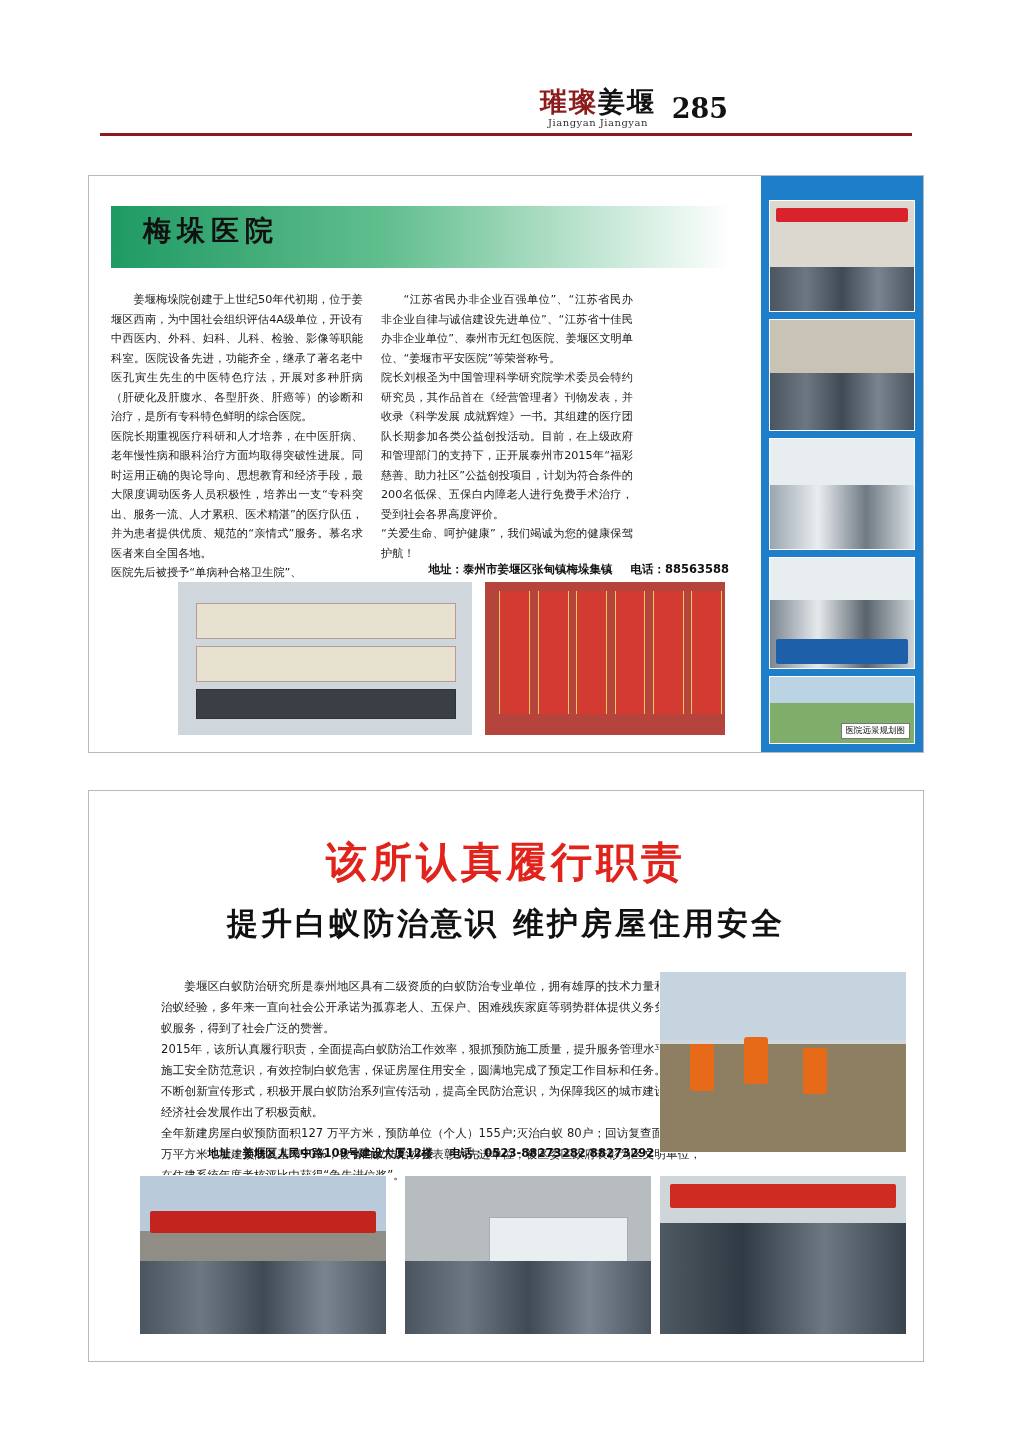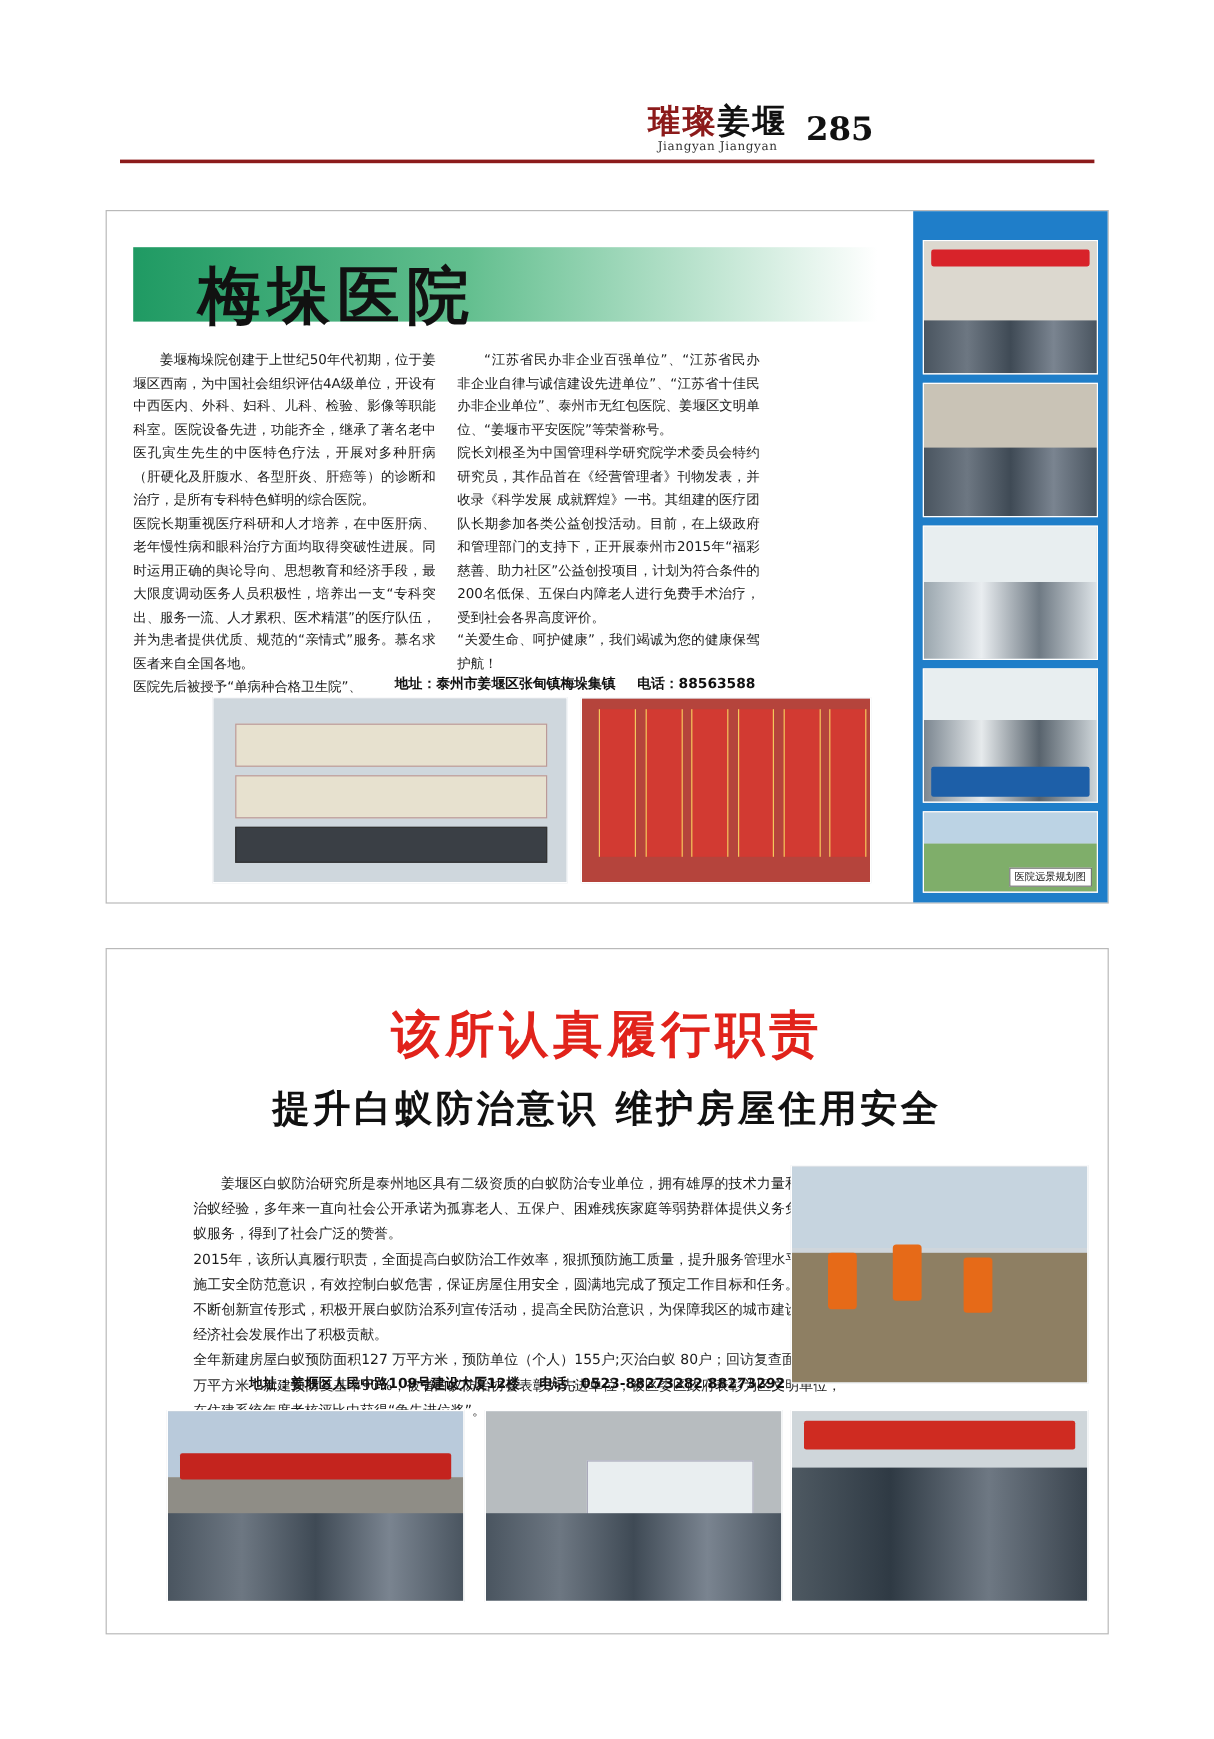--- a/index.html
+++ b/index.html
@@ -68,39 +68,38 @@
   #p1img4{right:8px;top:381px;width:146px;height:112px;}
   #p1img5{right:8px;top:500px;width:146px;height:68px;padding-left:32px;}
 
   
   .title-bar{
     position:absolute;left:22px;top:30px;width:620px;height:62px;
     background:linear-gradient(90deg,#1f9a63 0%,#63bf8f 45%,#ffffff 100%);
   }
   .title-bar .t{
     position:absolute;left:32px;top:6px;
-    font-size:52px;font-weight:bold;color:#111;letter-spacing:6px;
-    font-family:"DejaVu Sans","Liberation Sans",sans-serif;
-    margin-left:22px;
+    font-size:28px;font-weight:bold;color:#111;letter-spacing:6px;
+    font-family:"DejaVu Sans","Liberation Sans",sans-serif;
   }
 
   .col-text{
     position:absolute;
     font-size:11.2px;line-height:19.5px;color:#1a1a1a;
     text-align:justify;
     font-family:"DejaVu Sans","Liberation Sans",sans-serif;
     margin-top:12px;
   }
   #p1col1{left:22px;top:102px;width:252px;}
   #p1col2{left:292px;top:102px;width:252px;}
   .col-text p{margin:0 0 0 0;text-indent:2em;}
 
   .addr-line{
     position:absolute;left:240px;top:386px;width:400px;
-    font-size:11.5px;font-weight:bold;color:#111;
+    font-size:11.5px;font-weight:bold;color:#111;text-align:right;
   }
   .addr-line .sp{display:inline-block;width:18px;}
 
   #p1imgA{left:88px;top:405px;width:296px;height:155px;}
   #p1imgB{left:395px;top:405px;width:242px;height:155px;}
 
   
   #panel2{left:88px;top:790px;width:836px;height:572px;}
 
   .red-title{

